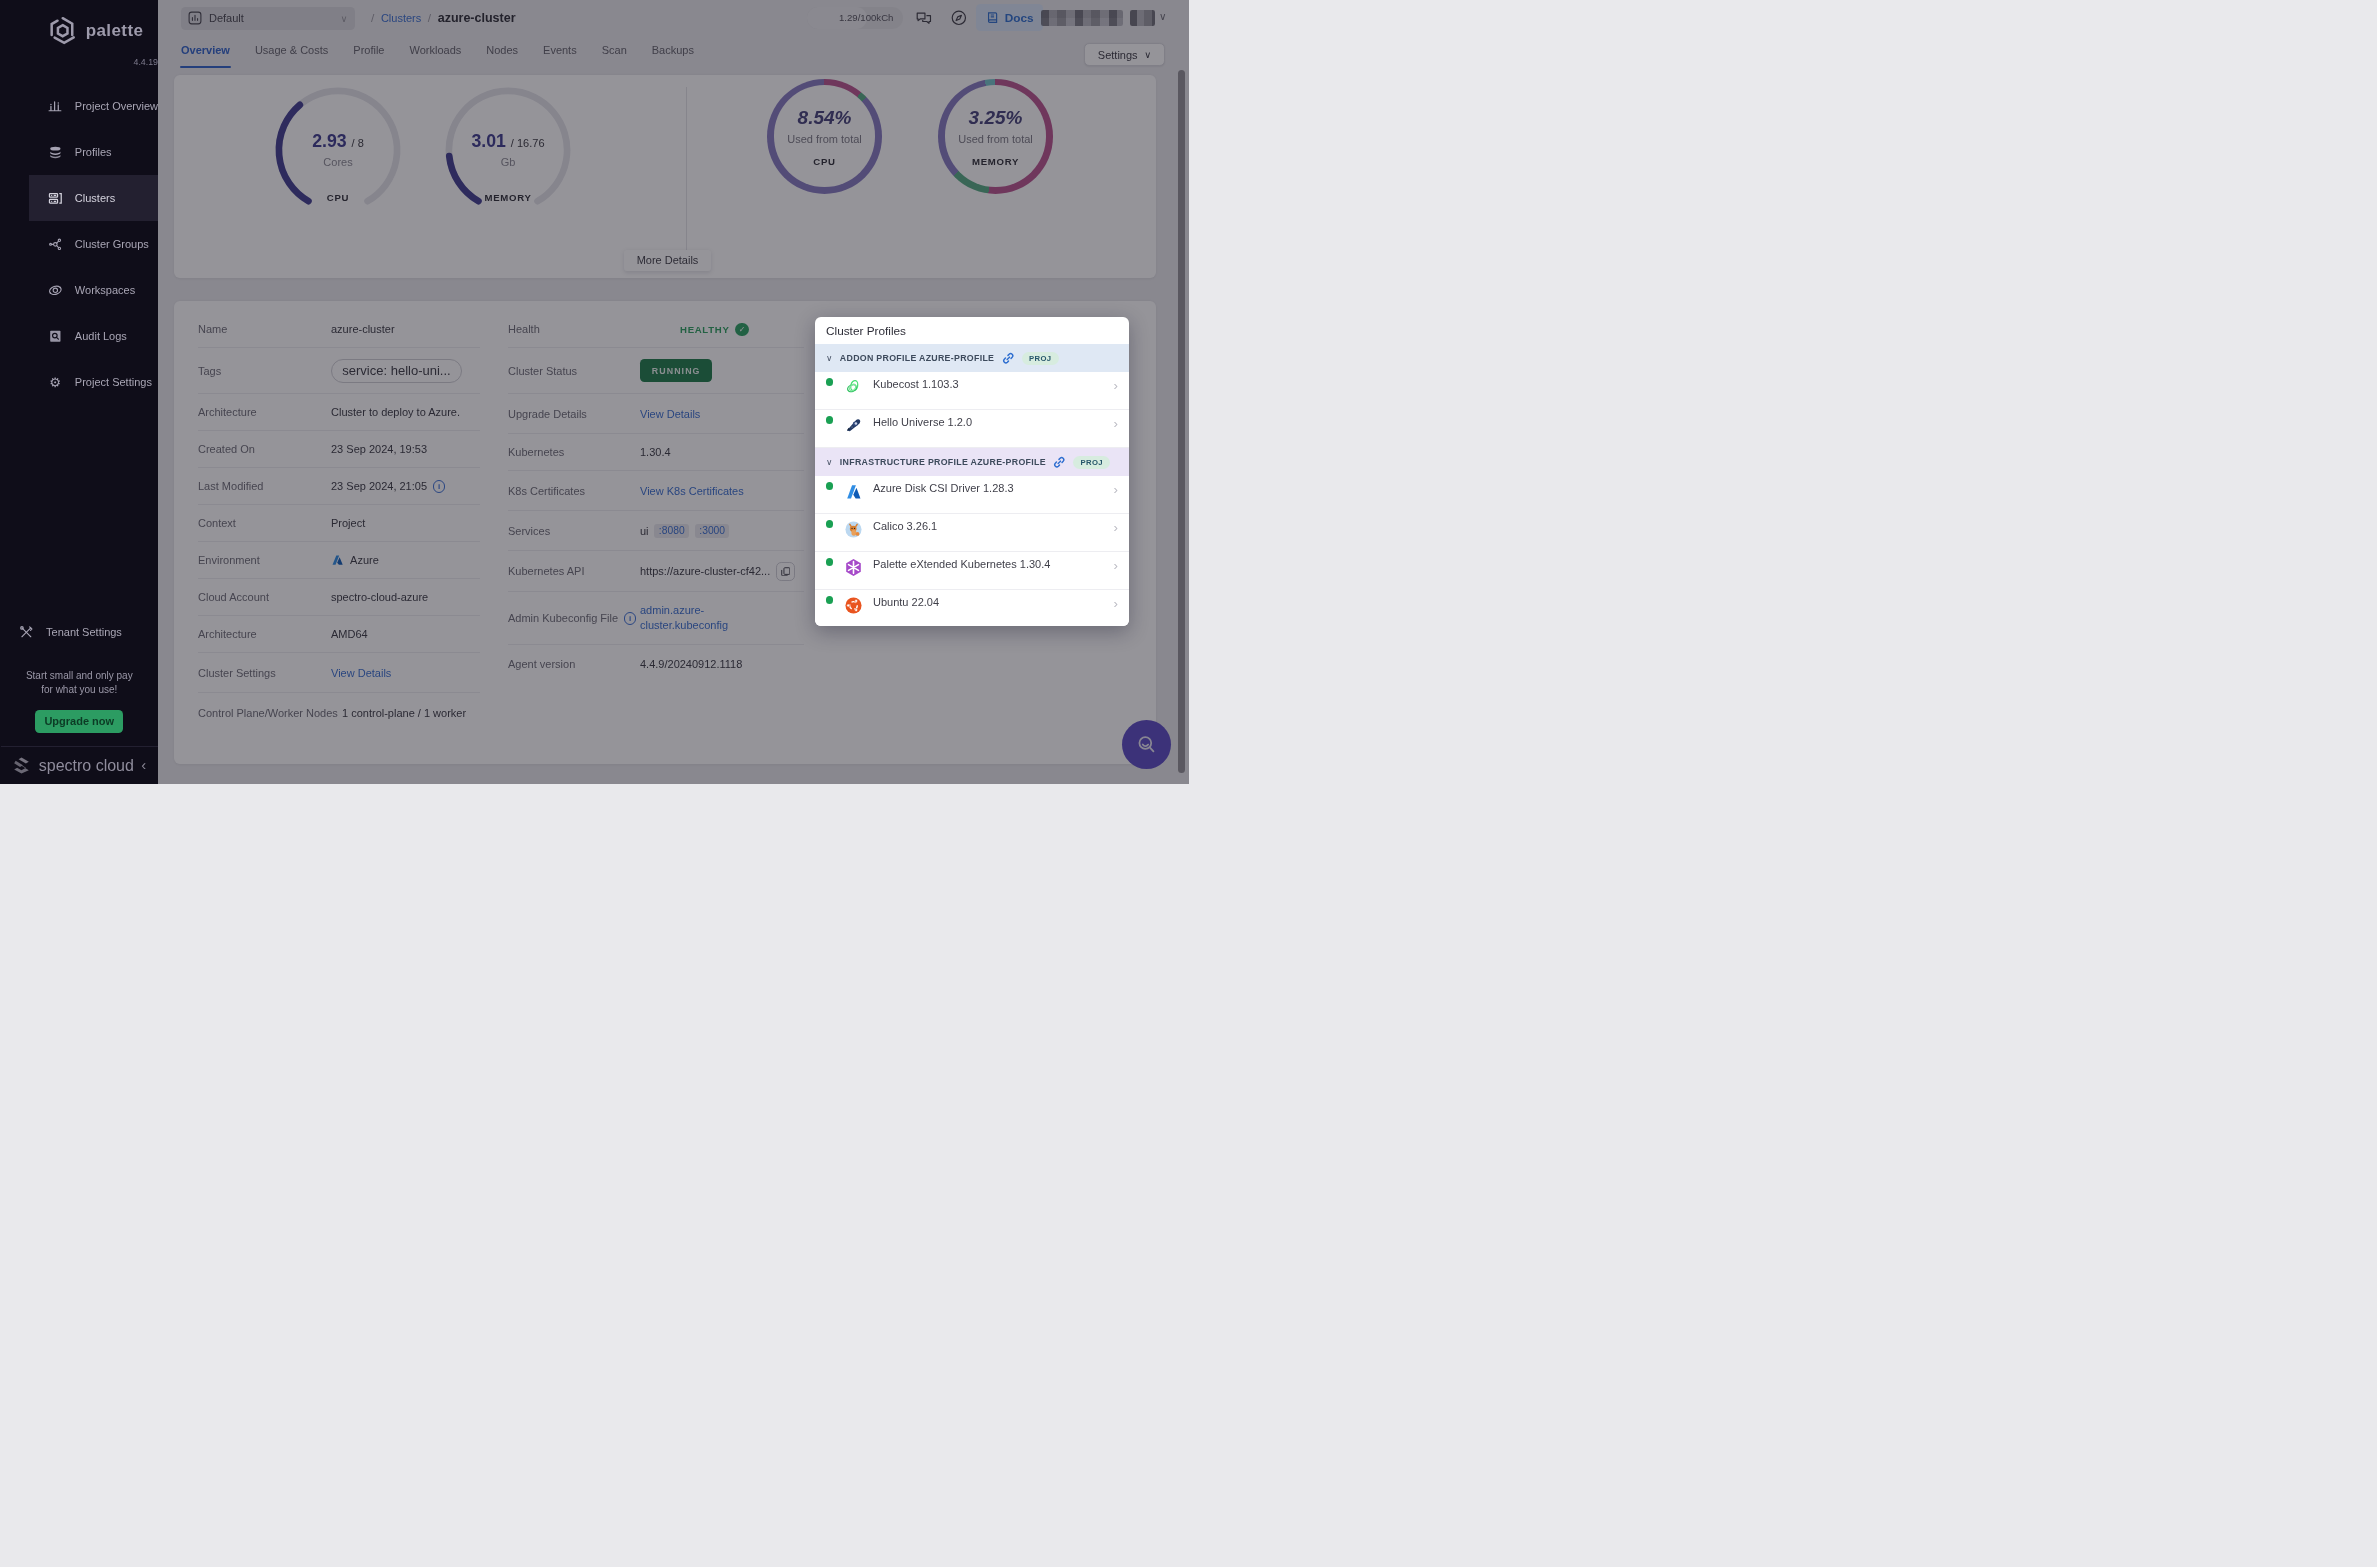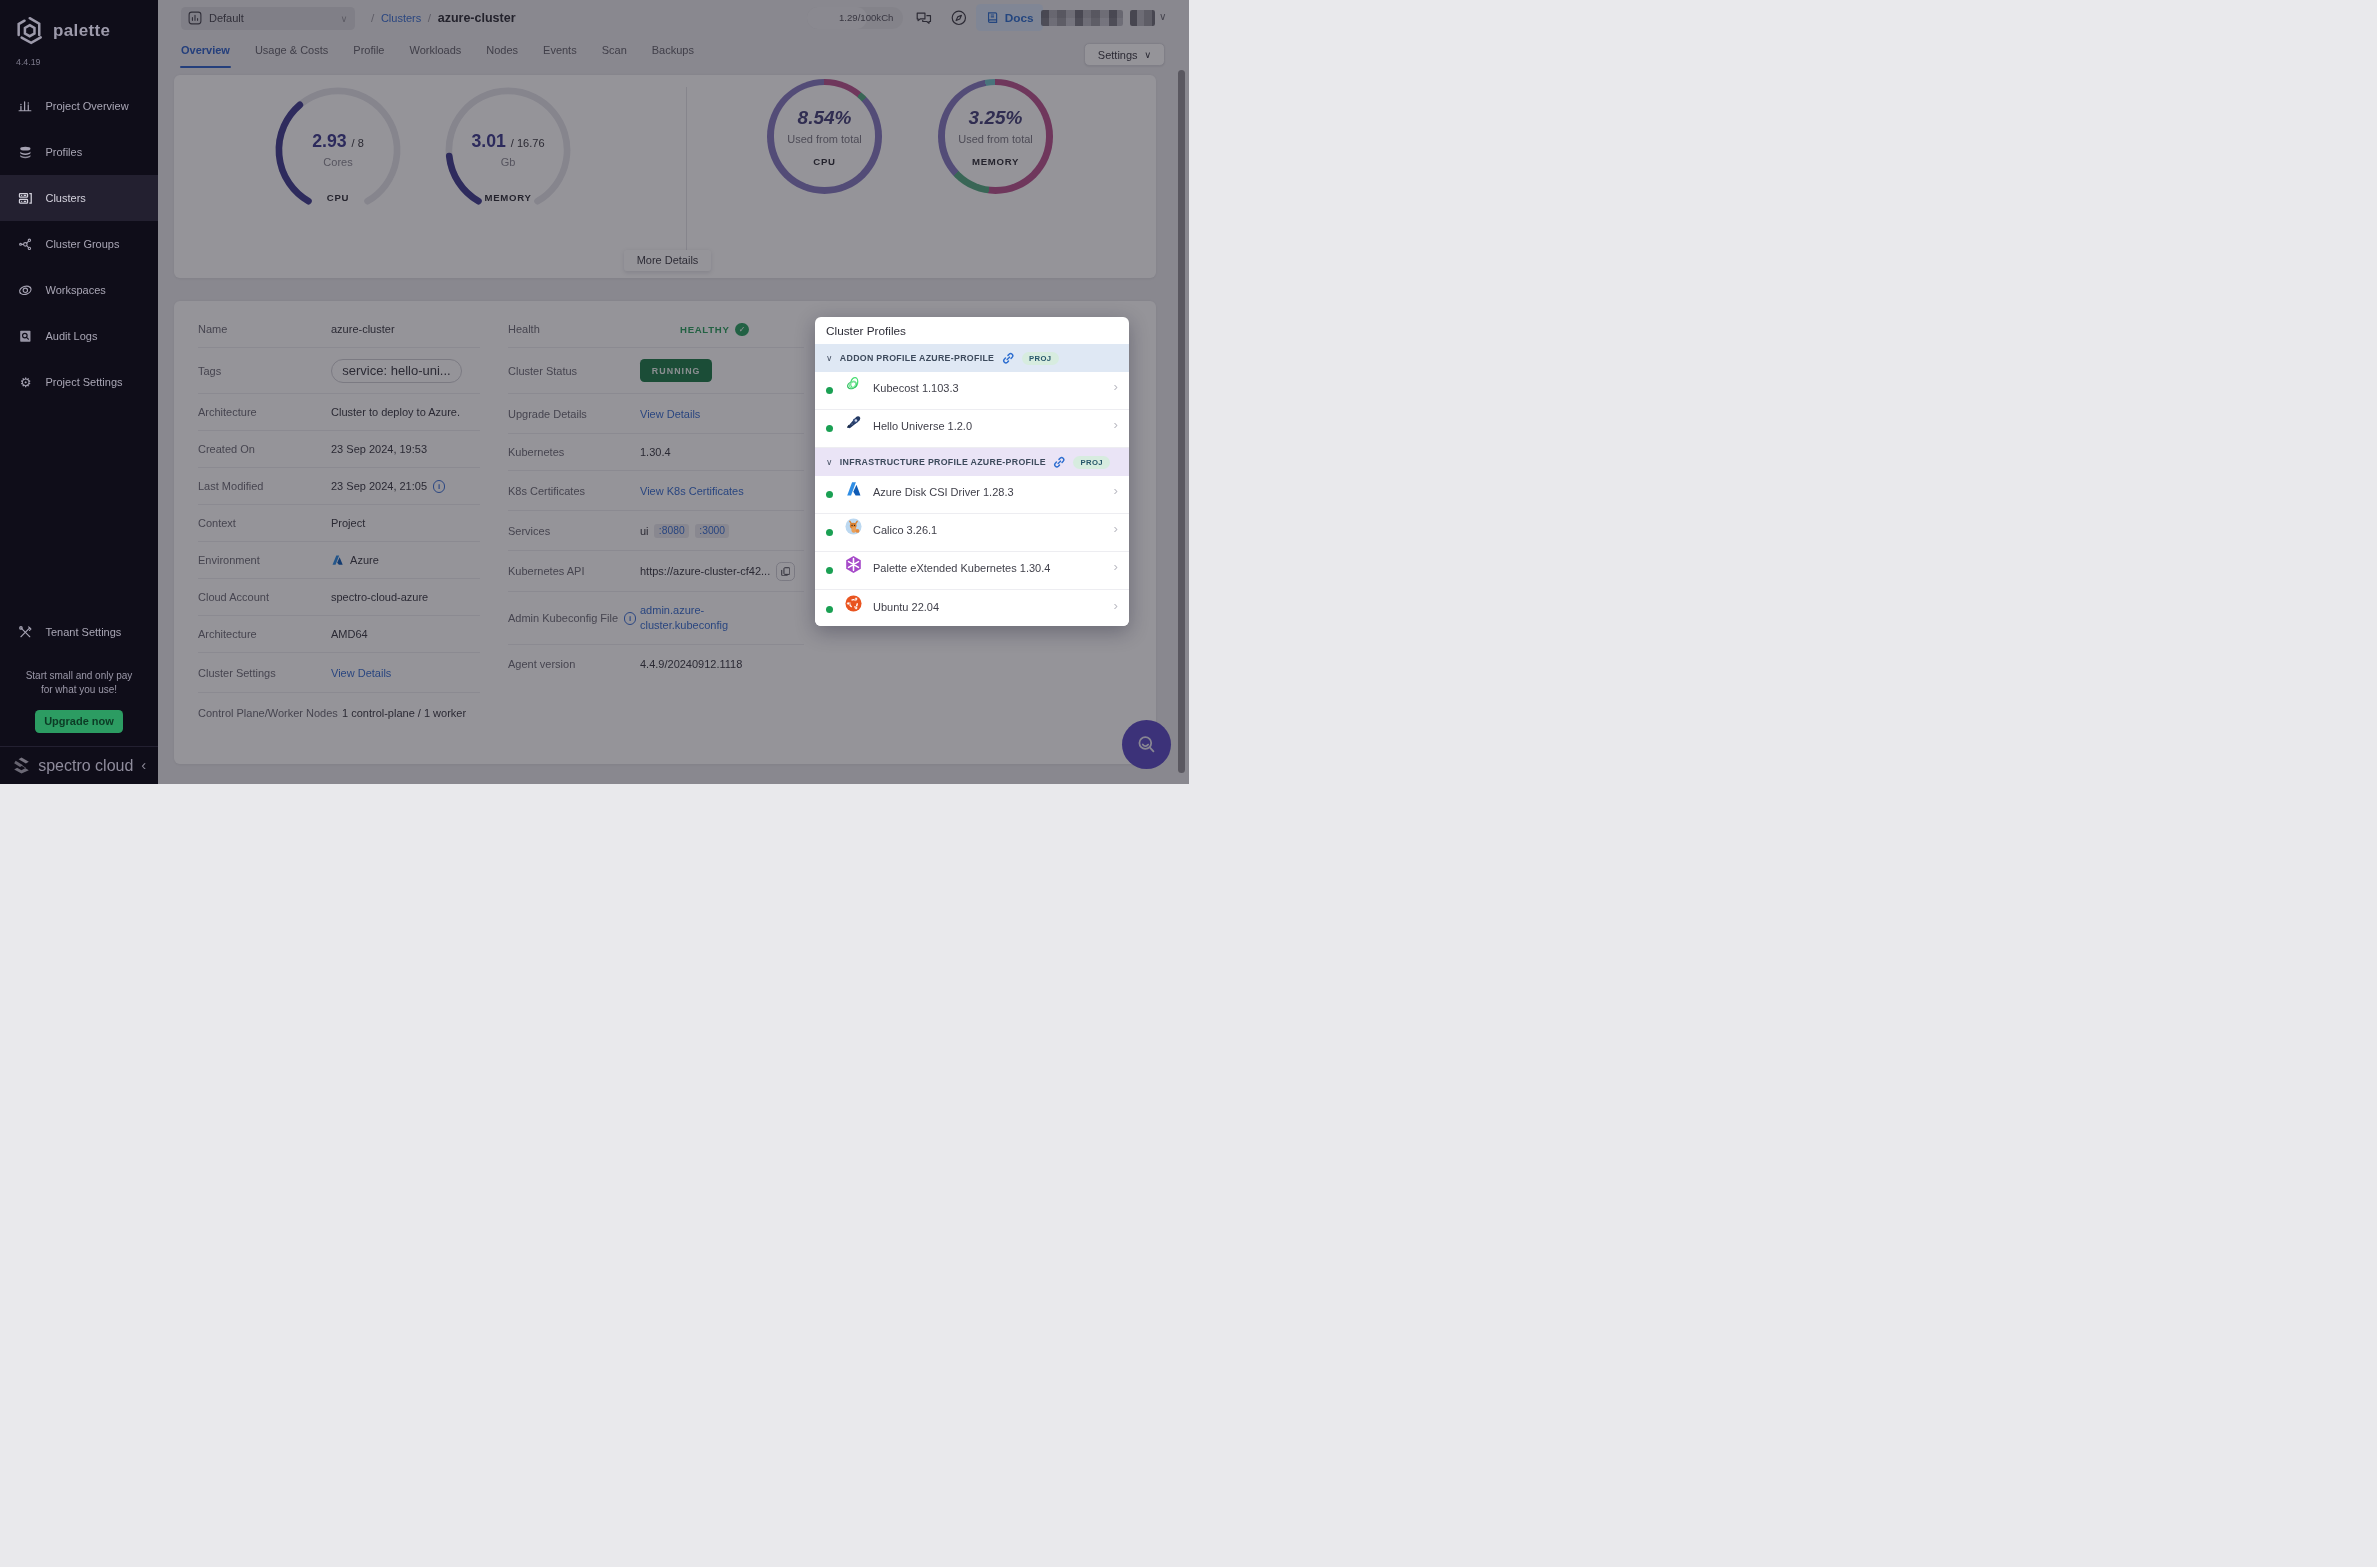--- a/index.html
+++ b/index.html
@@ -1,21 +1,21 @@
 <!DOCTYPE html>
 <html style="font-size:11.8px"><head>
 <meta charset="utf-8">
 <style>
   * { box-sizing: border-box; margin: 0; padding: 0; }
   html,body { width:1189px; height:784px; }
   body { font-family: "Liberation Sans", sans-serif; background:#e9e9ec; overflow:hidden; }
   .app { position:relative; width:1189px; height:784px; overflow:hidden; }
 
   
-  .sidebar { position:absolute; left:0; top:0; width:158px; height:100%; background:#0f0d19; display:flex; flex-direction:column; z-index:60; }
+  .sidebar { position:absolute; left:0; top:0; width:158px; height:100%; background:#0f0d19; display:flex; flex-direction:column; z-index:60;align-items:flex-end; }
   .logo-row { display:flex; align-items:center; gap:8.8px; padding:16px 14.7px 4.4px 14.7px; }
   .logo-mark { width:29.4px; height:29.4px; flex:0 0 auto; }
   .logo-text { color:#9d9aab; font-size:17px; font-weight:600; letter-spacing:0.4px; }
   .version { color:#7d7a8c; font-size:8.8px; padding:7.4px 0 0 16px; }
   .nav { margin-top:16px; }
   .nav-item { display:flex; align-items:center; gap:11.8px; height:46px; padding-left:17.7px; cursor:pointer; }
   .nav-item .ni-icon { width:16px; height:16px; display:flex; align-items:center; justify-content:center; color:#a5a2b2; font-size:13.2px; }
   .nav-item .ni-label { color:#a9a6b5; font-size:11px; }
   .nav-item.active { background:#232030; }
   .nav-item.active .ni-label { color:#d4d2dd; }
@@ -101,21 +101,21 @@
 
   
   .popup { position:absolute; left:657px; top:317px; width:314px; height:309px; background:#fff; border-radius:5.9px; box-shadow:0 5.9px 20.6px rgba(20,20,45,.32); z-index:50; overflow:hidden; }
   .popup-title { font-size:11.8px; color:#2e2e38; padding:7.4px 11px 5.9px 11px; }
   .sec-header { height:28px; display:flex; align-items:center; padding:0 11px; gap:7.4px; cursor:pointer; }
   .sec-header.addon { background:#dfe8f4; }
   .sec-header.infra { background:#eae4f6; }
   .sec-chev { color:#4a5568; font-size:8.8px; }
   .sec-title { color:#3d4a5c; font-size:8.8px; font-weight:700; letter-spacing:0.3px; }
   .proj-badge { background:#d7ecdf; color:#26566a; font-size:7.7px; font-weight:700; border-radius:7.4px; padding:2.2px 7.4px; letter-spacing:0.4px; }
-  .p-row { height:38px; display:flex; align-items:flex-end; padding:15px 11px; border-bottom:0.7px solid #ededf1; cursor:pointer; background:#fff; }
+  .p-row { height:38px; display:flex; align-items:flex-start; padding:6px 11px; border-bottom:0.7px solid #ededf1; cursor:pointer; background:#fff; }
   .p-dot { width:7.4px; height:7.4px; border-radius:50%; background:#1aa053; margin-right:11px; flex:0 0 auto; }
   .p-icon { width:19px; height:19px; margin-right:9.6px; flex:0 0 auto; display:flex; align-items:center; justify-content:center; }
   .p-name { flex:1; color:#3f3f49; font-size:11px; }
   .p-chev { color:#bcbcc4; font-size:13.2px; }
 
   
   .overlay { position:absolute; inset:0; background:rgba(24,21,33,.46); z-index:40; pointer-events:none; }
   .scroll-thumb { position:absolute; right:3.7px; top:70px; width:7.4px; height:703px; background:#929096; border-radius:4.4px; z-index:30; }
   .fab { position:absolute; left:964px; top:720px; width:49px; height:49px; border-radius:50%; background:#5b4bc4; border:none; display:flex; align-items:center; justify-content:center; cursor:pointer; z-index:30; }
   svg { display:block; }

